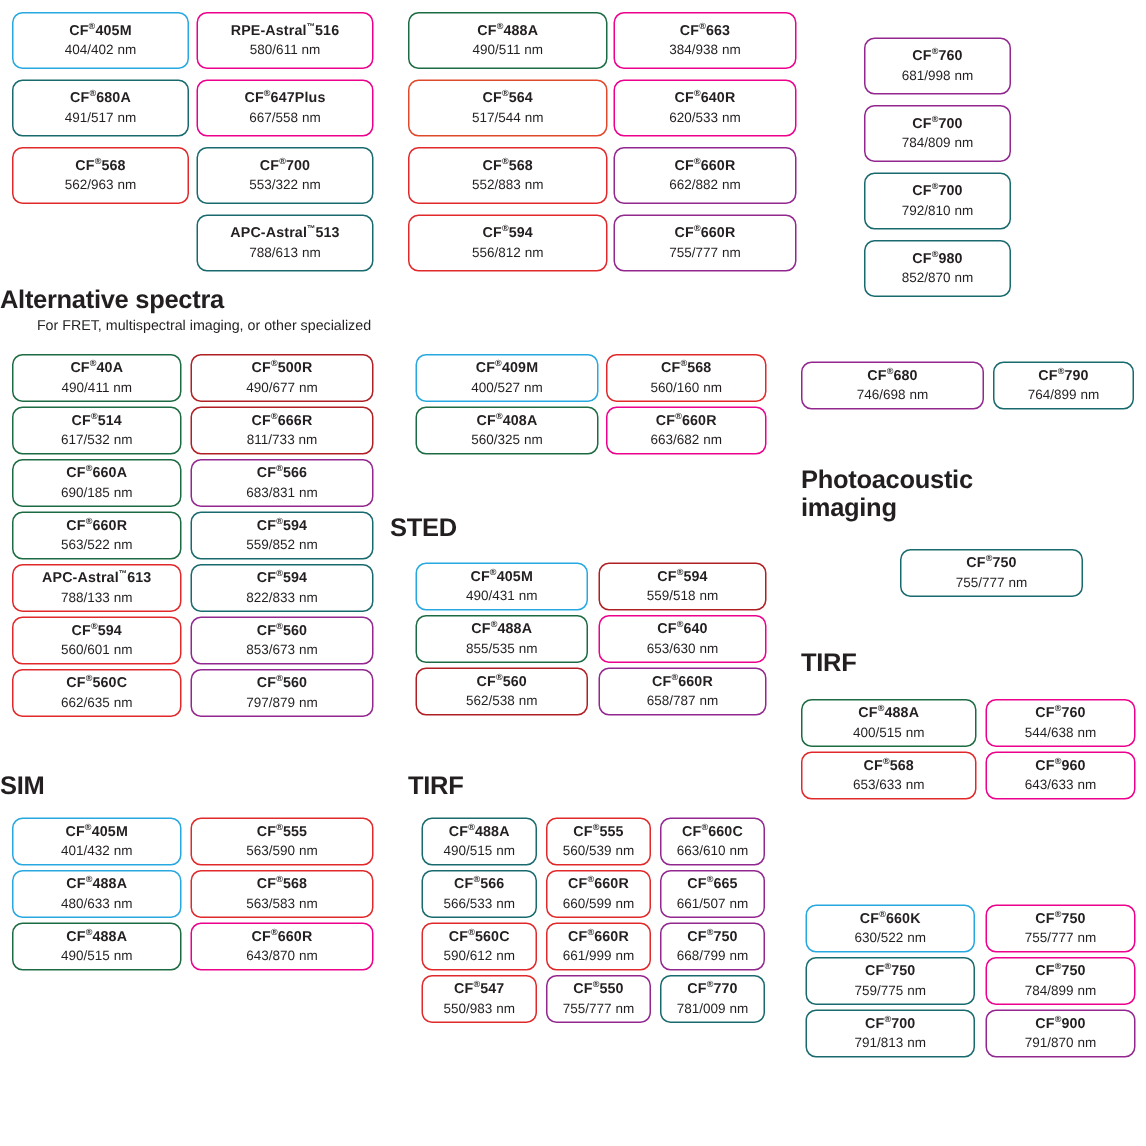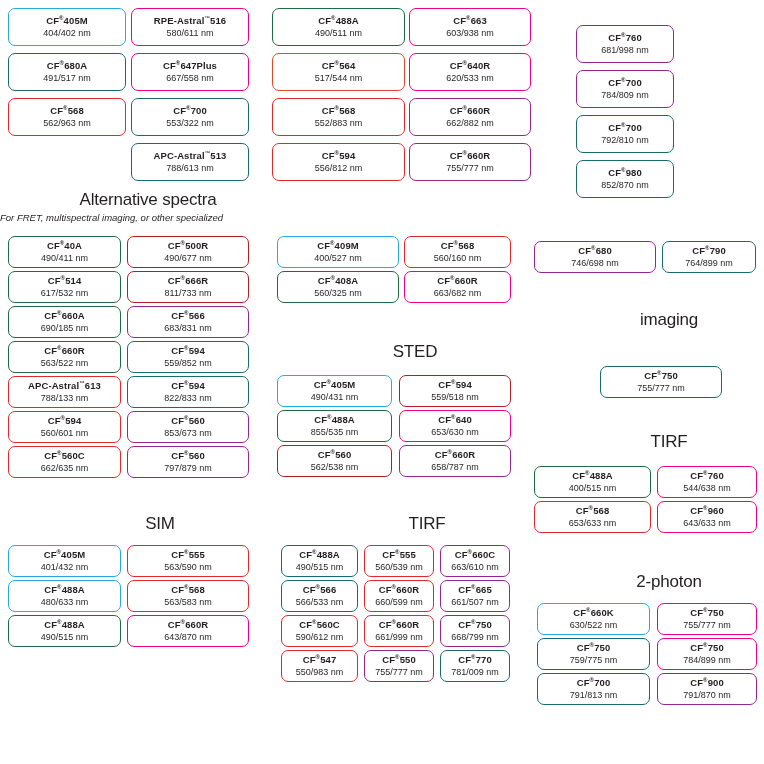--- a/index.html
+++ b/index.html
@@ -56,34 +56,32 @@
   .c-green {border-color:#1d6b42;}
   .c-teal  {border-color:#196a6e;}
   .c-red   {border-color:#e1292b;}
   .c-darkred{border-color:#b01f24;}
   .c-magenta{border-color:#ec008c;}
   .c-purple{border-color:#92278f;}
   .c-orange{border-color:#e1492b;}
 
   
   .sec-title{
-    text-align:center;
     font-size:17px;
-    font-weight:normal;
+    font-weight:bold;
     color:#231f20;
     letter-spacing:-0.2px;
-    padding-left:24px;
   }
   .sec-title.two-line{line-height:1.1;}
   .sec-sub{
+    text-align:center;
     font-size:9.5px;
     font-weight:normal;
     color:#231f20;
     margin-top:2px;
-    font-style:italic;
   }
 
   
   .blk{position:absolute;}
 </style>
 </head>
 <body>
 
 <div class="canvas">
 
@@ -136,21 +134,21 @@
       </div>
       <div class="pill c-red" style="height: 38px;">
         <div class="nm">CF<span class="reg">®</span>594</div>
         <div class="wl">556/812 nm</div>
       </div>
     </div>
 
   <div class="blk" style="left: 409px; top: 8px; width: 122px; display: flex; flex-direction: column; row-gap: 7px;">
       <div class="pill c-magenta" style="height: 38px;">
         <div class="nm">CF<span class="reg">®</span>663</div>
-        <div class="wl">603/938 nm</div>
+        <div class="wl">384/938 nm</div>
       </div>
       <div class="pill c-magenta" style="height: 38px;">
         <div class="nm">CF<span class="reg">®</span>640R</div>
         <div class="wl">620/533 nm</div>
       </div>
       <div class="pill c-purple" style="height: 38px;">
         <div class="nm">CF<span class="reg">®</span>660R</div>
         <div class="wl">662/882 nm</div>
       </div>
       <div class="pill c-purple" style="height: 38px;">
@@ -387,20 +385,21 @@
       </div>
     </div>
   <div class="blk" style="left: 662px; top: 241px; width: 94px; display: flex; flex-direction: column; row-gap: 3px;">
       <div class="pill c-teal" style="height: 32px;">
         <div class="nm">CF<span class="reg">®</span>790</div>
         <div class="wl">764/899 nm</div>
       </div>
     </div>
 
   <div class="blk sec-title two-line" style="left:534px;top:311px;width:222px;">
+    <div>Photoacoustic</div>
     <div>imaging</div>
   </div>
   <div class="blk" style="left: 600px; top: 366px; width: 122px; display: flex; flex-direction: column; row-gap: 3px;">
       <div class="pill c-teal" style="height: 32px;">
         <div class="nm">CF<span class="reg">®</span>750</div>
         <div class="wl">755/777 nm</div>
       </div>
     </div>
 
   <div class="blk sec-title" style="left:534px;top:432px;width:222px;">TIRF</div>
@@ -418,21 +417,20 @@
       <div class="pill c-magenta" style="height: 32px;">
         <div class="nm">CF<span class="reg">®</span>760</div>
         <div class="wl">544/638 nm</div>
       </div>
       <div class="pill c-magenta" style="height: 32px;">
         <div class="nm">CF<span class="reg">®</span>960</div>
         <div class="wl">643/633 nm</div>
       </div>
     </div>
 
-  <div class="blk sec-title" style="left:534px;top:572px;width:222px;">2-photon</div>
   <div class="blk" style="left: 537px; top: 603px; width: 113px; display: flex; flex-direction: column; row-gap: 3px;">
       <div class="pill c-blue" style="height: 32px;">
         <div class="nm">CF<span class="reg">®</span>660K</div>
         <div class="wl">630/522 nm</div>
       </div>
       <div class="pill c-teal" style="height: 32px;">
         <div class="nm">CF<span class="reg">®</span>750</div>
         <div class="wl">759/775 nm</div>
       </div>
       <div class="pill c-teal" style="height: 32px;">

